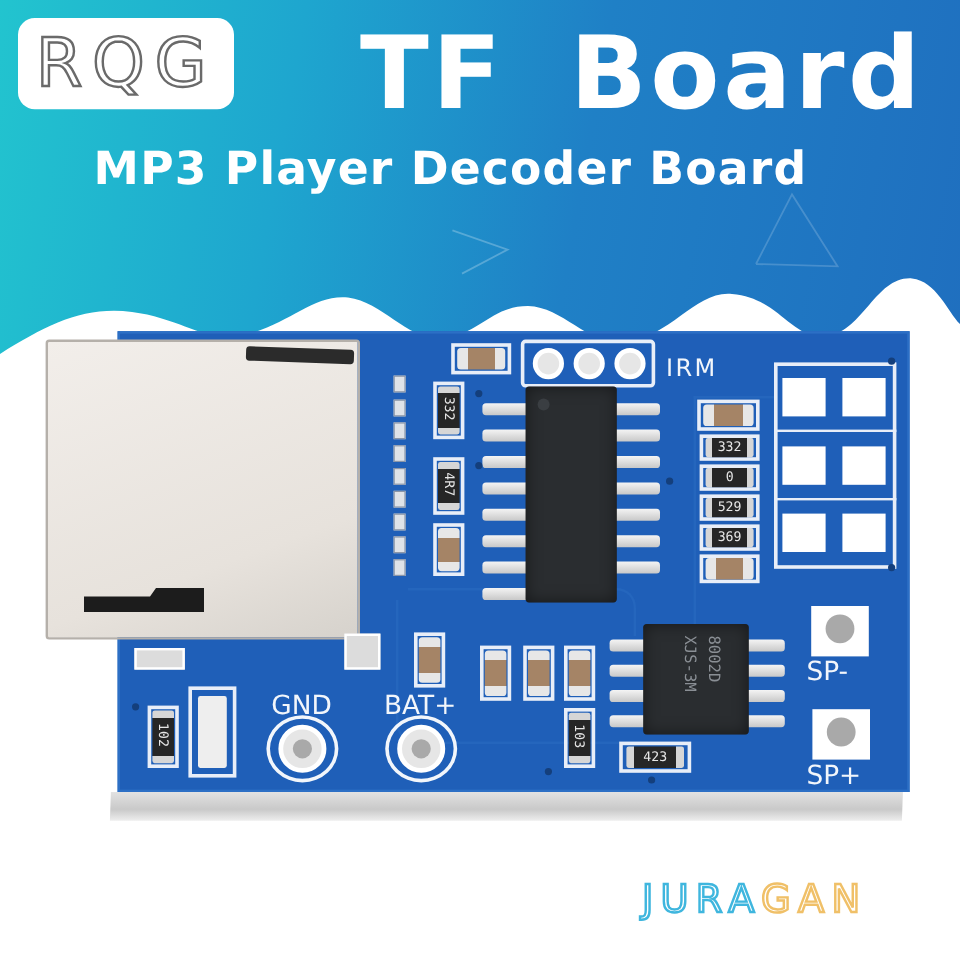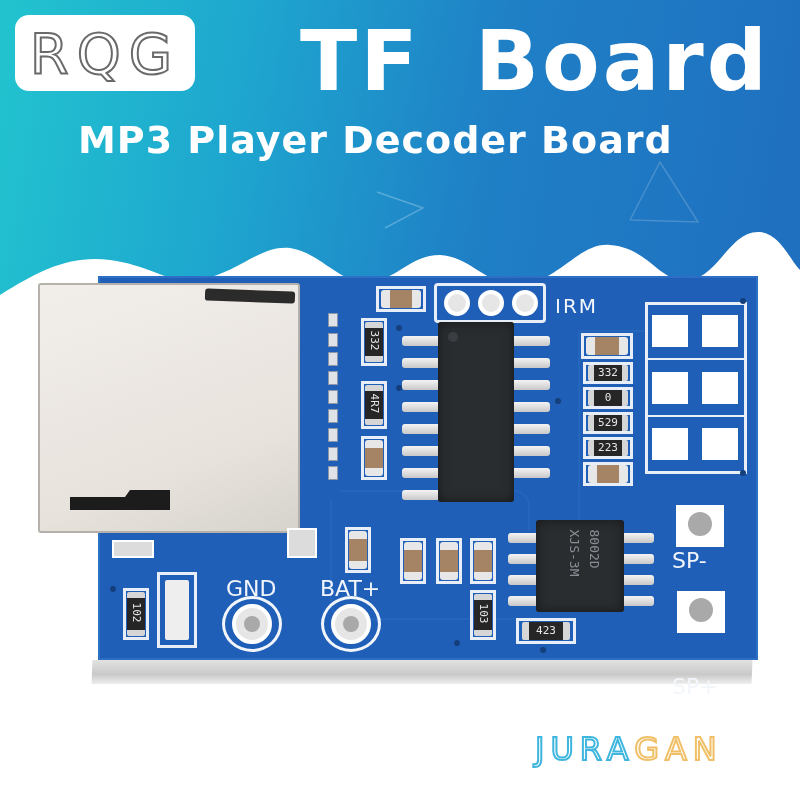--- a/index.html
+++ b/index.html
@@ -192,21 +192,21 @@
 <div class="silk" style="left:583px;top:387px;width:50px;height:22px;"></div>
 <div class="smd-res" style="left:588px;top:390px;width:40px;height:16px;"></div>
 <div class="res-code" style="left:588px;top:391px;width:40px;">0</div>
 
 <div class="silk" style="left:583px;top:412px;width:50px;height:22px;"></div>
 <div class="smd-res" style="left:588px;top:415px;width:40px;height:16px;"></div>
 <div class="res-code" style="left:588px;top:416px;width:40px;">529</div>
 
 <div class="silk" style="left:583px;top:437px;width:50px;height:22px;"></div>
 <div class="smd-res" style="left:588px;top:440px;width:40px;height:16px;"></div>
-<div class="res-code" style="left:588px;top:441px;width:40px;">223</div>
+<div class="res-code" style="left:588px;top:441px;width:40px;">369</div>
 
 <div class="silk" style="left:583px;top:462px;width:50px;height:24px;"></div>
 <div class="smd-cap" style="left:588px;top:465px;width:40px;height:18px;"></div>
 
 <div class="silk" style="left:645px;top:302px;width:102px;height:172px;"></div>
 <div class="silk" style="left:645px;top:358px;width:102px;height:0;border-width:2px 0 0 0;"></div>
 <div class="silk" style="left:645px;top:415px;width:102px;height:0;border-width:2px 0 0 0;"></div>
 <div class="pad-sq" style="left:652px;top:315px;width:36px;height:32px;"></div>
 <div class="pad-sq" style="left:702px;top:315px;width:36px;height:32px;"></div>
 <div class="pad-sq" style="left:652px;top:372px;width:36px;height:32px;"></div>
@@ -244,21 +244,21 @@
   <div class="chip-label" style="left:28px;top:32px;width:60px;">8002D</div>
   <div class="chip-label" style="left:8px;top:32px;width:60px;">XJS-3M</div>
 </div>
 
 <div class="pad-sq" style="left:676px;top:505px;width:48px;height:42px;"></div>
 <div class="hole" style="left:688px;top:512px;width:24px;height:24px;"></div>
 <div class="silk-text" style="left:672px;top:548px;font-size:22px;">SP-</div>
 
 <div class="pad-sq" style="left:677px;top:591px;width:48px;height:42px;"></div>
 <div class="hole" style="left:689px;top:598px;width:24px;height:24px;"></div>
-<div class="silk-text" style="left:672px;top:634px;font-size:22px;margin-top:40px;">SP+</div>
+<div class="silk-text" style="left:672px;top:634px;font-size:22px;">SP+</div>
 
 <div class="silk" style="left:123px;top:588px;width:26px;height:52px;"></div>
 <div class="smd-res v" style="left:127px;top:592px;width:18px;height:44px;"></div>
 <div class="res-code rot" style="left:121px;top:606px;width:30px;">102</div>
 
 <div class="silk" style="left:157px;top:572px;width:40px;height:76px;"></div>
 <div class="led" style="left:165px;top:580px;width:24px;height:60px;"></div>
 
 <div class="silk-text" style="left:226px;top:576px;font-size:22px;">GND</div>
 <div class="ring" style="left:222px;top:596px;width:60px;height:56px;"></div>

